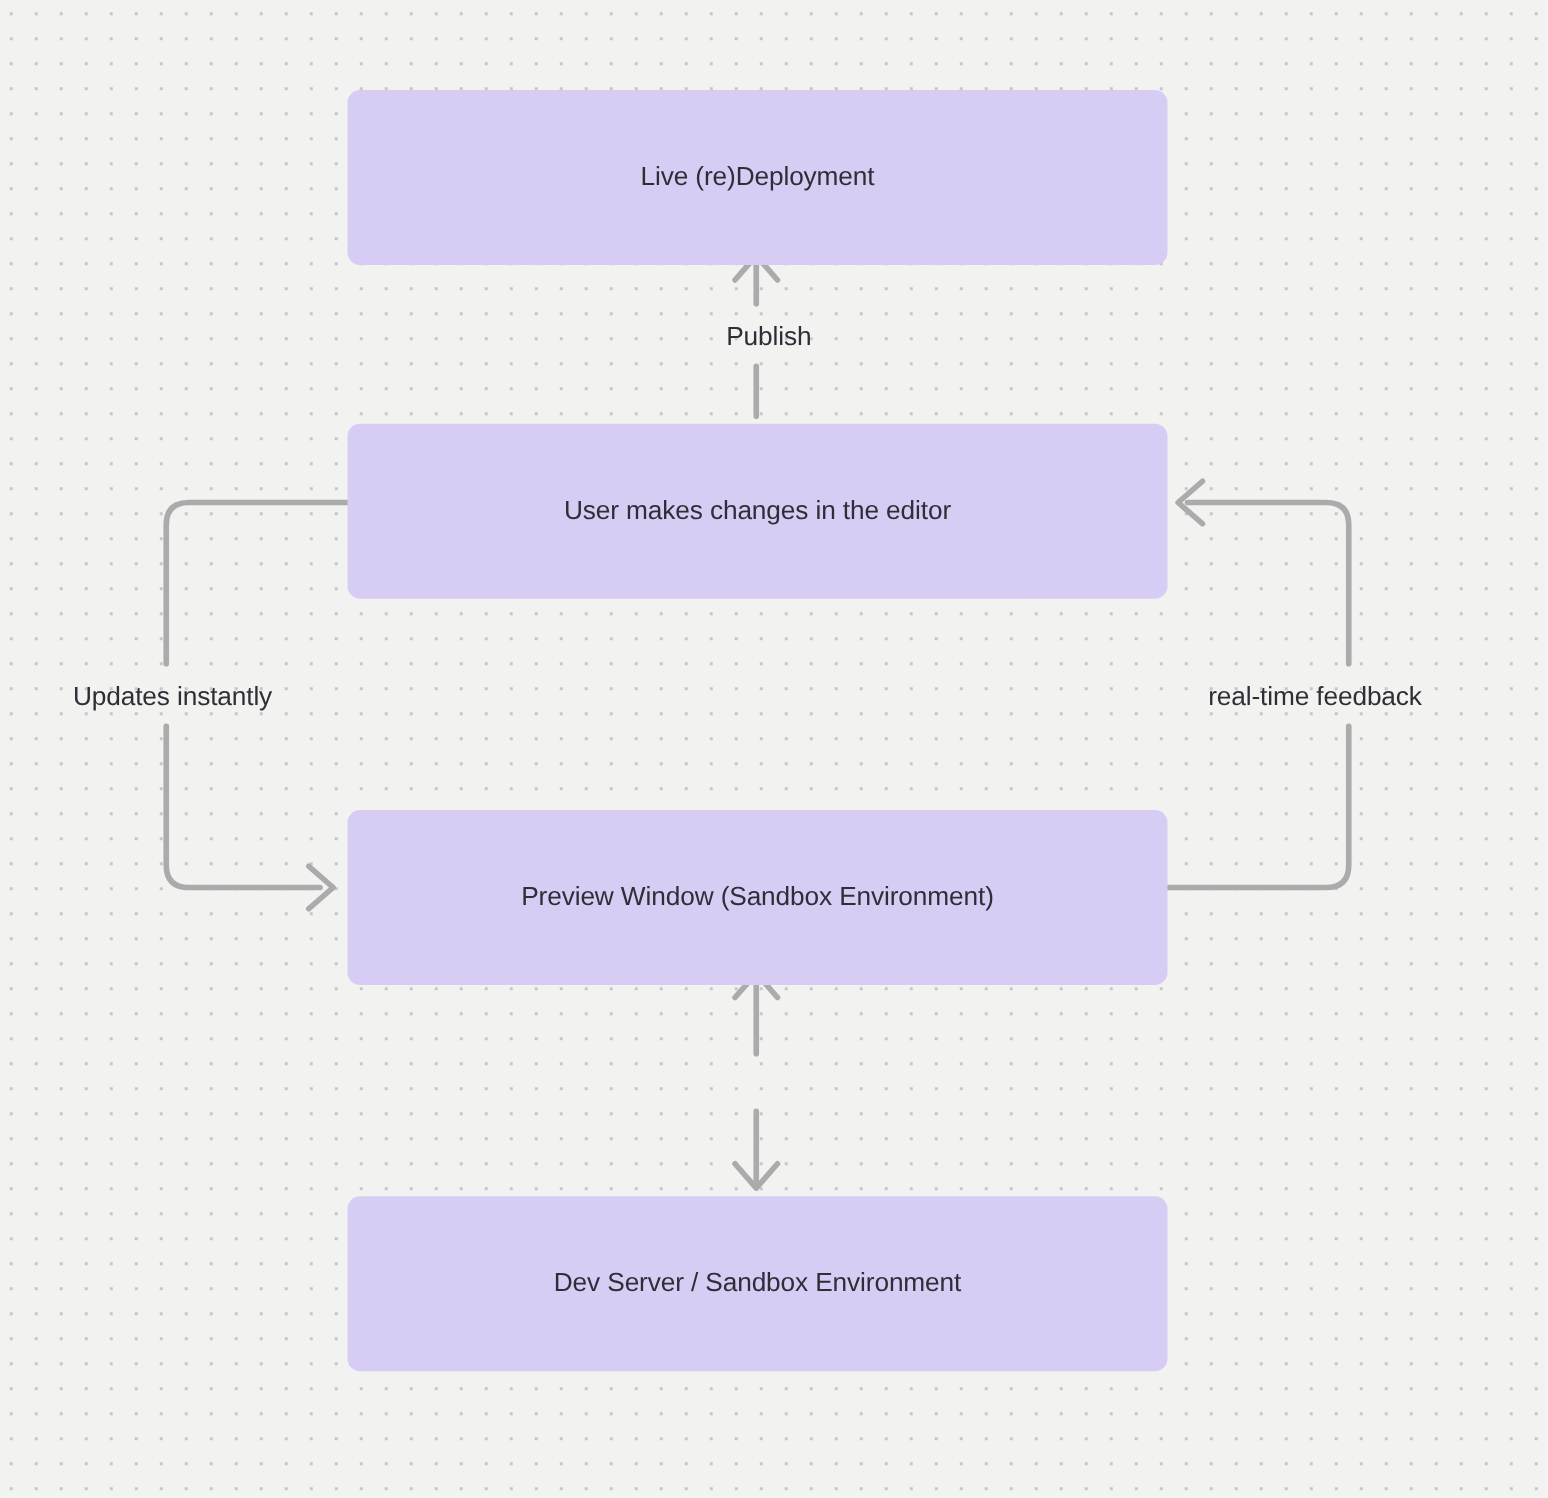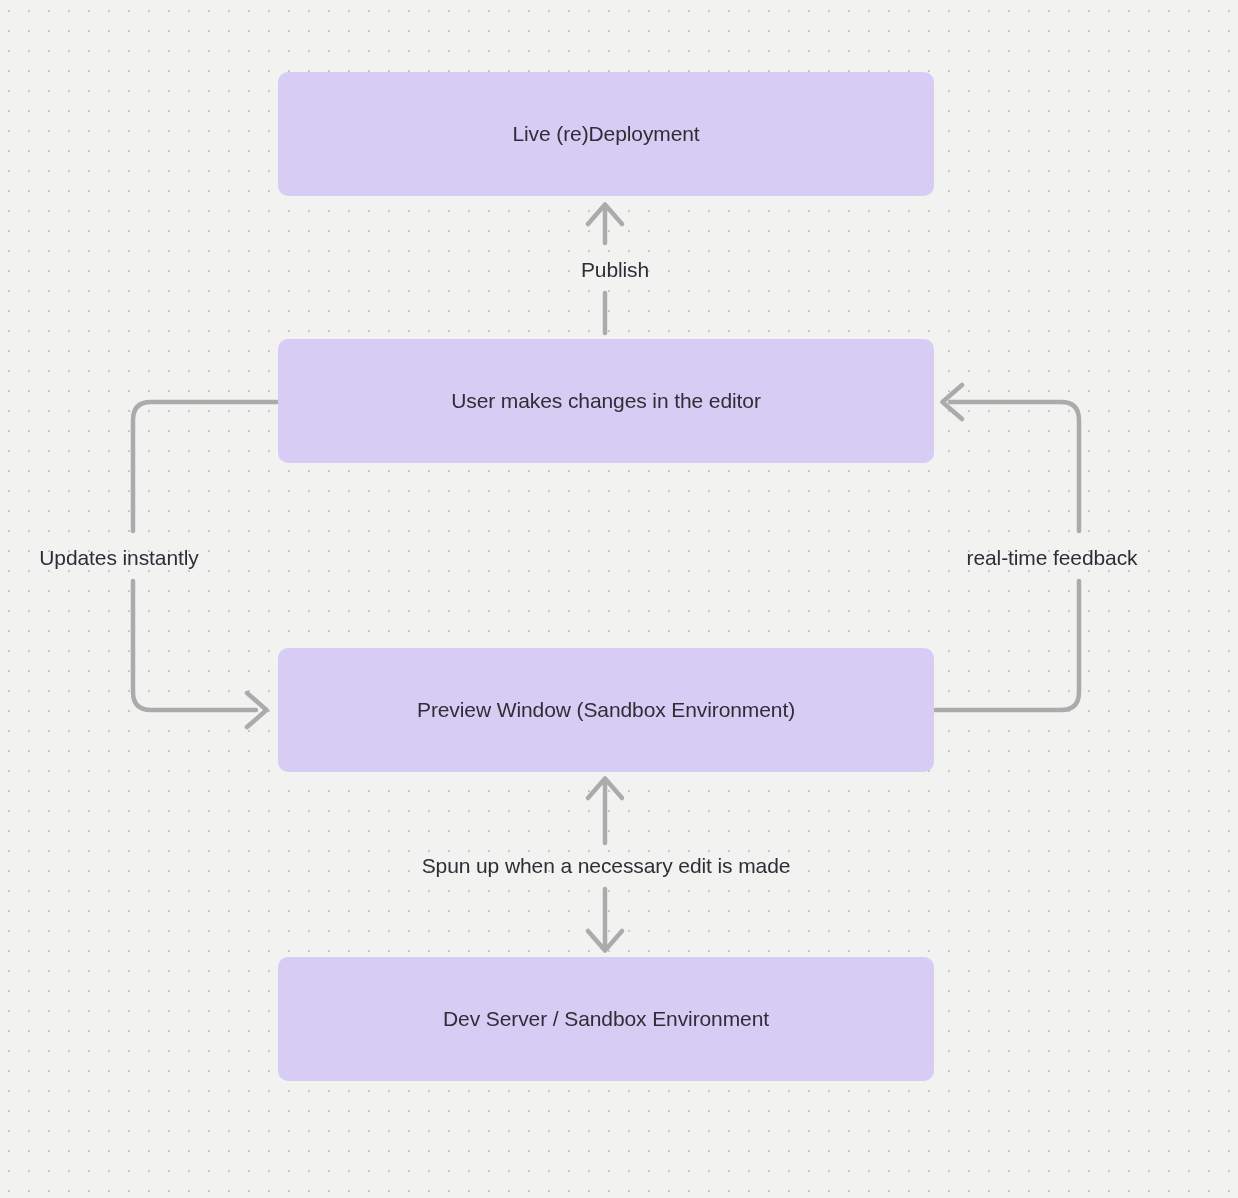--- a/index.html
+++ b/index.html
@@ -33,21 +33,21 @@
     fill: none;
     stroke: var(--arrow, #ABABAB);
     stroke-width: 4.5;
     stroke-linecap: round;
     stroke-linejoin: round;
   }
   .node {
     position: absolute;
     left: 278px;
     width: 656px;
-    height: 124px;
+    height: 140px;
     border-radius: 10px;
     background: var(--node-fill, #D7CCF4);
     display: flex;
     align-items: center;
     justify-content: center;
   }
   .node-label {
     font-size: 21px;
     letter-spacing: -0.1px;
     color: var(--text, #2E2E36);
@@ -90,17 +90,16 @@
 
   <div class="node" style="top:648px">
     <span class="node-label">Preview Window (Sandbox Environment)</span>
   </div>
 
   <div class="node" style="top:957px">
     <span class="node-label">Dev Server / Sandbox Environment</span>
   </div>
 
   <div class="edge-label" style="left:615px;top:270px">Publish</div>
-  <div class="edge-label" style="left:119px;top:558px">Updates instantly</div>
+  <div class="edge-label" style="left:138px;top:558px">Updates instantly</div>
   <div class="edge-label" style="left:1052px;top:558px">real-time feedback</div>
-  <div class="edge-label" style="left:606px;top:866px">Spun up when a necessary edit is made</div>
 
 </div>
 
 </body></html>

